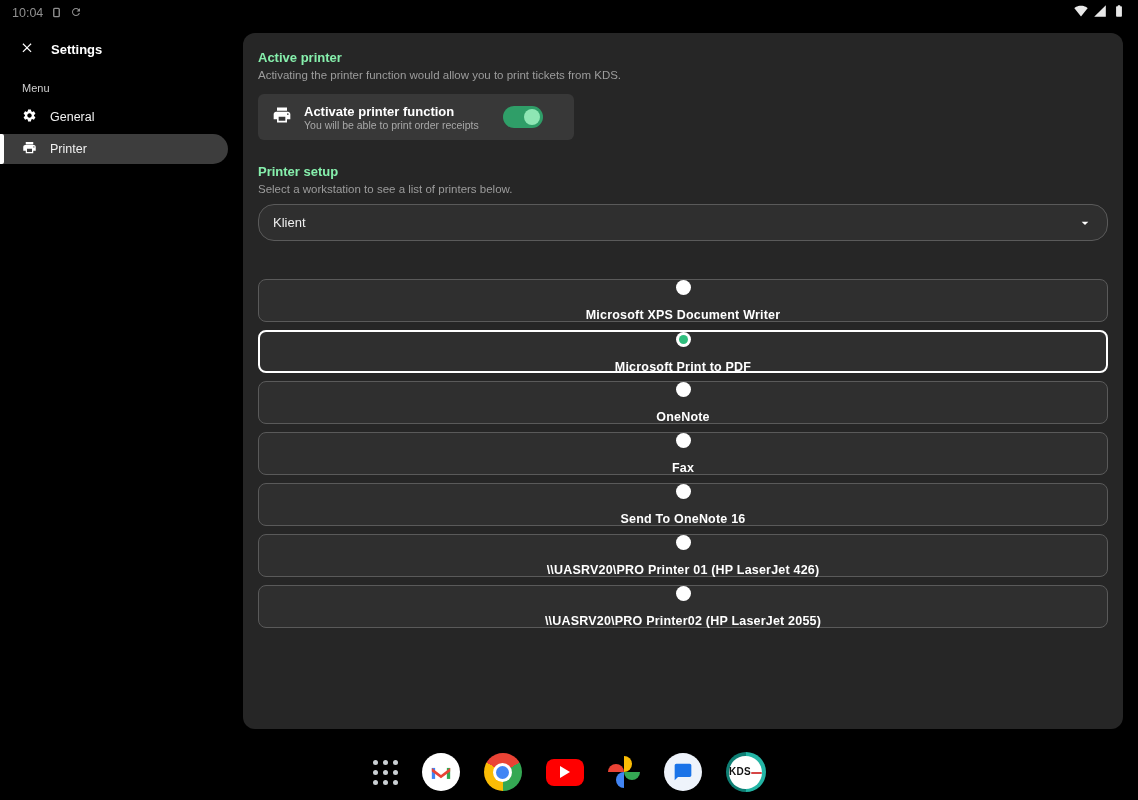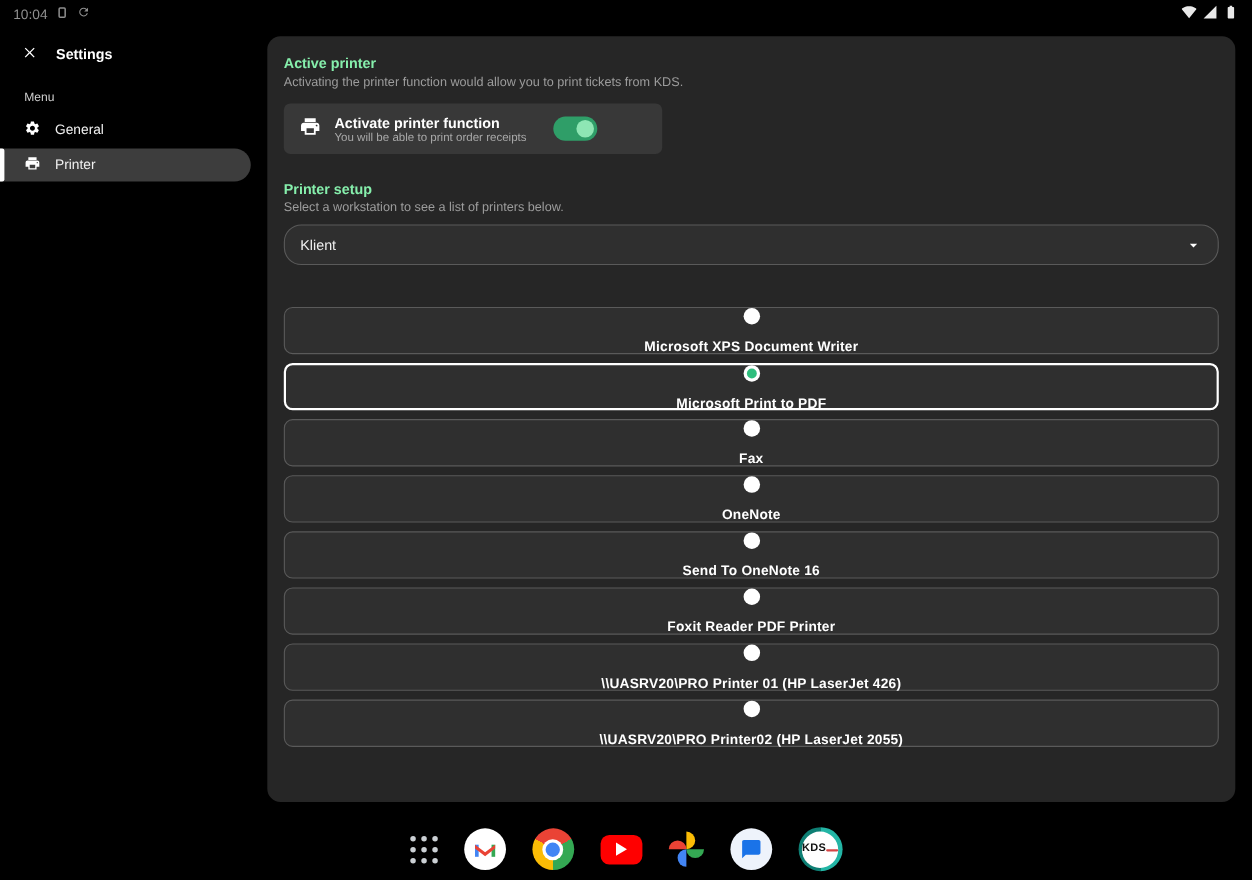--- a/index.html
+++ b/index.html
@@ -25,21 +25,21 @@
   .side-item.active { background:#3d3d3d; border-radius:0 16px 16px 0; margin-right:4px; position:relative; }
   .side-item.active::before { content:""; position:absolute; left:0; top:0; bottom:0; width:4px;
     background:#fff; border-radius:0 2px 2px 0; }
 
   
   .card { position:absolute; left:243px; top:33px; width:880px; height:696px;
     background:#262626; border-radius:12px; padding:17px 15px; }
   .section-title { color:#86efac; font-size:13px; font-weight:700; }
   .section-sub { color:#9c9c9c; font-size:11.5px; margin-top:4px; }
 
-  .toggle-card { margin-top:13px; width:344px; height:46px; background:#383838; border-radius:6px;
+  .toggle-card { margin-top:13px; width:316px; height:46px; background:#383838; border-radius:6px;
     display:flex; align-items:center; padding:0 14px; gap:12px; cursor:pointer; }
   .tc-text { display:flex; flex-direction:column; }
   .tc-title { color:#fff; font-size:13px; font-weight:700; }
   .tc-sub { color:#a8a8a8; font-size:10.5px; margin-top:0; }
   .toggle { margin-left:12px; width:40px; height:22px; border-radius:11px; background:#4a4a4a;
     position:relative; flex:0 0 auto; cursor:pointer; }
   .toggle .knob { position:absolute; left:3px; top:3px; width:16px; height:16px; border-radius:50%; background:#bdbdbd; }
   .toggle.on { background:var(--toggle-track,#2f9e68); }
   .toggle.on .knob { left:auto; right:3px; background:var(--toggle-thumb,#8ee6b4); }
 
@@ -197,33 +197,29 @@
         <span class="printer-name">Microsoft XPS Document Writer</span>
       </div>
         <div class="printer-row selected">
         <span class="radio">
             <span class="dot"></span>
           </span>
         <span class="printer-name">Microsoft Print to PDF</span>
       </div>
         <div class="printer-row">
         <span class="radio"></span>
+        <span class="printer-name">OneNote</span>
+      </div>
+        <div class="printer-row">
+        <span class="radio"></span>
         <span class="printer-name">Fax</span>
       </div>
         <div class="printer-row">
         <span class="radio"></span>
-        <span class="printer-name">OneNote</span>
-      </div>
-        <div class="printer-row">
-        <span class="radio"></span>
         <span class="printer-name">Send To OneNote 16</span>
-      </div>
-        <div class="printer-row">
-        <span class="radio"></span>
-        <span class="printer-name">Foxit Reader PDF Printer</span>
       </div>
         <div class="printer-row">
         <span class="radio"></span>
         <span class="printer-name">\\UASRV20\PRO Printer 01 (HP LaserJet 426)</span>
       </div>
         <div class="printer-row">
         <span class="radio"></span>
         <span class="printer-name">\\UASRV20\PRO Printer02 (HP LaserJet 2055)</span>
       </div>
       </div>

